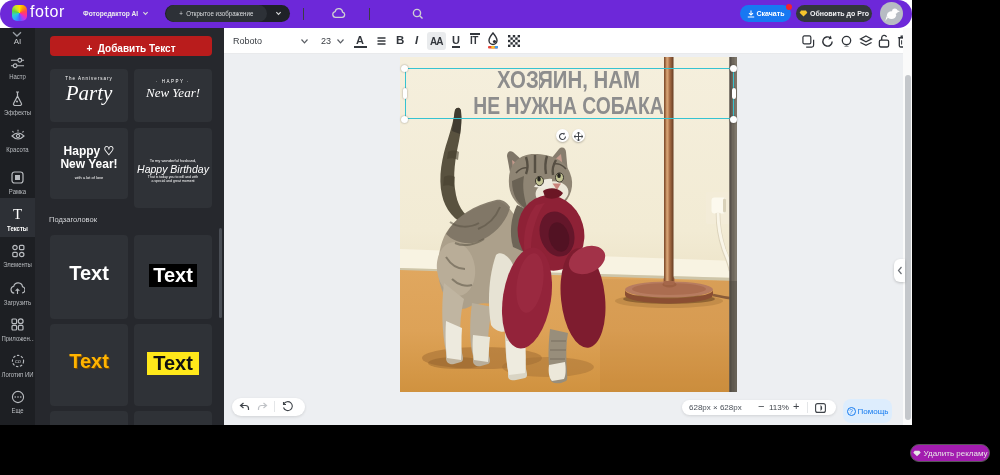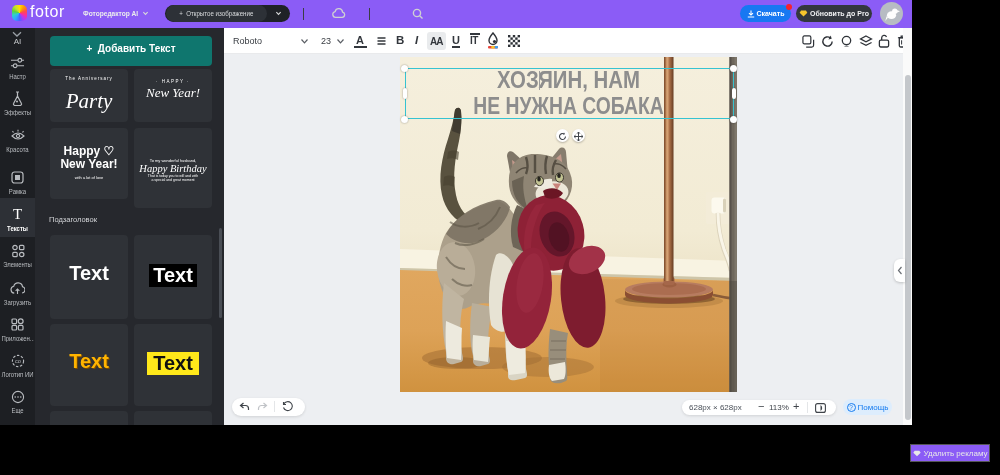--- a/index.html
+++ b/index.html
@@ -1,29 +1,29 @@
 <!DOCTYPE html>
 <html><head>
 <meta charset="utf-8">
 <style>
   * { margin:0; padding:0; box-sizing:border-box; }
   html,body { width:1000px; height:475px; background:#000; font-family:"Liberation Sans", sans-serif; overflow:hidden; }
   .abs { position:absolute; }
   #app { position:absolute; left:0; top:0; width:912px; height:425px; background:#fff; overflow:hidden; }
   
-  #topbar { position:absolute; left:0; top:0; width:912px; height:28px; background:#8b5cf6; }
+  #topbar { position:absolute; left:0; top:0; width:912px; height:28px; background:#6d28d9;border-radius:14px; }
   .tb-sep { position:absolute; top:8px; width:1px; height:12px; background:#3a3e44; }
   
   #sidebar { position:absolute; left:0; top:28px; width:35px; height:397px; background:#1d1f23; }
   .sb-item { position:absolute; left:0; width:35px; height:37px; color:#babdc1; text-align:center; }
   .sb-item .ic { height:15px; margin-top:3px; display:flex; align-items:center; justify-content:center; }
   .sb-item .lb { font-size:6.5px; margin-top:3px; white-space:nowrap; overflow:hidden; transform:scaleX(.92); transform-origin:center; }
   
   #panel { position:absolute; left:35px; top:28px; width:189px; height:397px; background:#26282d; }
-  #addtext { position:absolute; left:15px; top:8px; width:162px; height:30px; background:#0f766e; border-radius:4px; color:#fff; font-size:10px; font-weight:bold; text-align:center; line-height:26px; }
+  #addtext { position:absolute; left:15px; top:8px; width:162px; height:20px; background:#b91c1c; border-radius:4px; color:#fff; font-size:10px; font-weight:bold; text-align:center; line-height:26px; }
   .tile { position:absolute; background:#2f3237; border-radius:4px; color:#fff; overflow:hidden; }
   
   #toolbar { position:absolute; left:224px; top:28px; width:688px; height:26px; background:#fff; border-bottom:1px solid #e9eaec; color:#33373d; }
   
   #canvas { position:absolute; left:224px; top:54px; width:688px; height:371px; background:#edeff2; }
   .pill { position:absolute; background:#fff; border-radius:9px; box-shadow:0 1px 3px rgba(0,0,0,.12); }
 </style>
 </head>
 <body>
 <div id="app">
@@ -173,33 +173,33 @@
             <circle cx="9.8" cy="7" r=".8" fill="#b9bcc0"></circle>
           </svg>
         </div>
       <div class="lb">Еще</div>
     </div>
   </div>
   <div id="panel">
     <div id="addtext">+&nbsp;&nbsp;Добавить Текст</div>
     <div class="tile" style="left:15px;top:41px;width:78px;height:53px;">
       <div style="text-align:center;font-size:4.5px;margin-top:7px;letter-spacing:1px;">The Anniversary</div>
-      <div style="text-align:center;font-size:21px;font-family:'Liberation Serif',serif;font-style:italic;margin-top:8px;">Party</div>
+      <div style="text-align:center;font-size:21px;font-family:'Liberation Serif',serif;font-style:italic;margin-top:0px;">Party</div>
     </div>
     <div class="tile" style="left:99px;top:41px;width:78px;height:53px;">
       <div style="text-align:center;font-size:4.5px;margin-top:10px;letter-spacing:1.5px;">· HAPPY ·</div>
       <div style="text-align:center;font-size:13px;font-family:'Liberation Serif',serif;font-style:italic;margin-top:1px;">New Year!</div>
     </div>
     <div class="tile" style="left:15px;top:100px;width:78px;height:71px;">
       <div style="text-align:center;font-size:12px;font-weight:bold;margin-top:17px;line-height:13px;">Happy ♡<br>New Year!</div>
       <div style="text-align:center;font-size:4px;margin-top:4px;">with a lot of love</div>
     </div>
     <div class="tile" style="left:99px;top:100px;width:78px;height:80px;">
       <div style="text-align:center;font-size:4px;margin-top:30px;">To my wonderful husband,</div>
-      <div style="text-align:center;font-size:10.5px;font-family:Liberation Serif, serif;font-style:italic;">Happy Birthday</div>
+      <div style="text-align:center;font-size:10.5px;font-family:Liberation Sans, sans-serif;font-style:italic;">Happy Birthday</div>
       <div style="text-align:center;font-size:3.5px;">That is today you to will and with<br>a special and great moment</div>
     </div>
     <div class="abs" style="left:14px;top:187px;color:#d3d5d8;font-size:7.5px;">Подзаголовок</div>
     <div class="tile" style="left:15px;top:207px;width:78px;height:84px;">
       <div style="text-align:center;font-size:20px;font-weight:bold;margin-top:27px;color:#fff;">Text</div>
     </div>
     <div class="tile" style="left:99px;top:207px;width:78px;height:84px;">
       <div style="width:48px;margin:29px auto 0;background:#000;text-align:center;font-size:20px;font-weight:bold;color:#fff;">Text</div>
     </div>
     <div class="tile" style="left:15px;top:296px;width:78px;height:82px;">
@@ -454,29 +454,29 @@
       <span class="abs" style="left:7px;top:3px;">628px × 628px</span>
       <span class="abs" style="left:76px;top:0px;font-size:11px;color:#3f444a;">−</span>
       <span class="abs" style="left:87px;top:3px;color:#3f444a;">113%</span>
       <span class="abs" style="left:111px;top:0px;font-size:11px;color:#3f444a;">+</span>
         <span class="abs" style="left:125px;top:2px;width:1px;height:11px;background:#e4e6e8;"></span>
         <svg class="abs" style="left:133px;top:2.5px" width="11" height="10" viewBox="0 0 11 10">
           <rect x="0.6" y="0.6" width="9.8" height="8.8" rx="2" fill="none" stroke="#3f444a" stroke-width="1.1"></rect>
           <path d="M5.5 1 v8 M5.5 2 a3.5 3.5 0 0 1 0 6 z" fill="#3f444a"></path>
         </svg>
     </div>
-    <div class="abs" style="left:619px;top:345px;width:49px;height:16px;background:#ddedfd;border-radius:8px;color:#177cf0;font-size:8px;display:flex;align-items:center;justify-content:center;gap:2px;">
+    <div class="abs" style="left:619px;top:345px;width:49px;height:24px;background:#ddedfd;border-radius:8px;color:#177cf0;font-size:8px;display:flex;align-items:center;justify-content:center;gap:2px;">
       <span style="width:9px;height:9px;border:1px solid #177cf0;border-radius:50%;font-size:6.5px;line-height:8px;text-align:center;">?</span>Помощь</div>
   </div>
   <div class="abs" style="left:903px;top:28px;width:9px;height:397px;background:#fafafa;"></div>
   <div class="abs" style="left:904.5px;top:75px;width:6px;height:345px;background:#c4c7cb;border-radius:3px;"></div>
   <div class="abs" style="left:894px;top:259px;width:11px;height:23px;background:#fff;border-radius:6px 0 0 6px;box-shadow:0 1px 3px rgba(0,0,0,.2);">
     <svg class="abs" style="left:3px;top:7px" width="6" height="9" viewBox="0 0 6 9">
         <path d="M4.5 1 L1.5 4.5 L4.5 8" stroke="#6a6e74" stroke-width="1.2" fill="none"></path>
       </svg>
   </div>
 </div>
-<div id="removead" style="position:absolute;left:910px;top:444px;width:80px;height:18px;background:#8b5cf6;border:1px solid #565656;border-radius:0;color:#e8e8e8;font-size:8px;white-space:nowrap;display:flex;align-items:center;justify-content:center;gap:3px;">
+<div id="removead" style="position:absolute;left:910px;top:444px;width:80px;height:18px;background:#a21caf;border:1px solid #565656;border-radius:9px;color:#e8e8e8;font-size:8px;white-space:nowrap;display:flex;align-items:center;justify-content:center;gap:3px;">
   <svg width="8" height="7" viewBox="0 0 12 10" style="flex-shrink:0">
       <path d="M2.5 0.8 h7 l2 3 l-5.5 5.5 l-5.5 -5.5 z" fill="#e8e8e8"></path>
     </svg>
     <span>Удалить рекламу</span>
 </div>
 
 </body></html>

